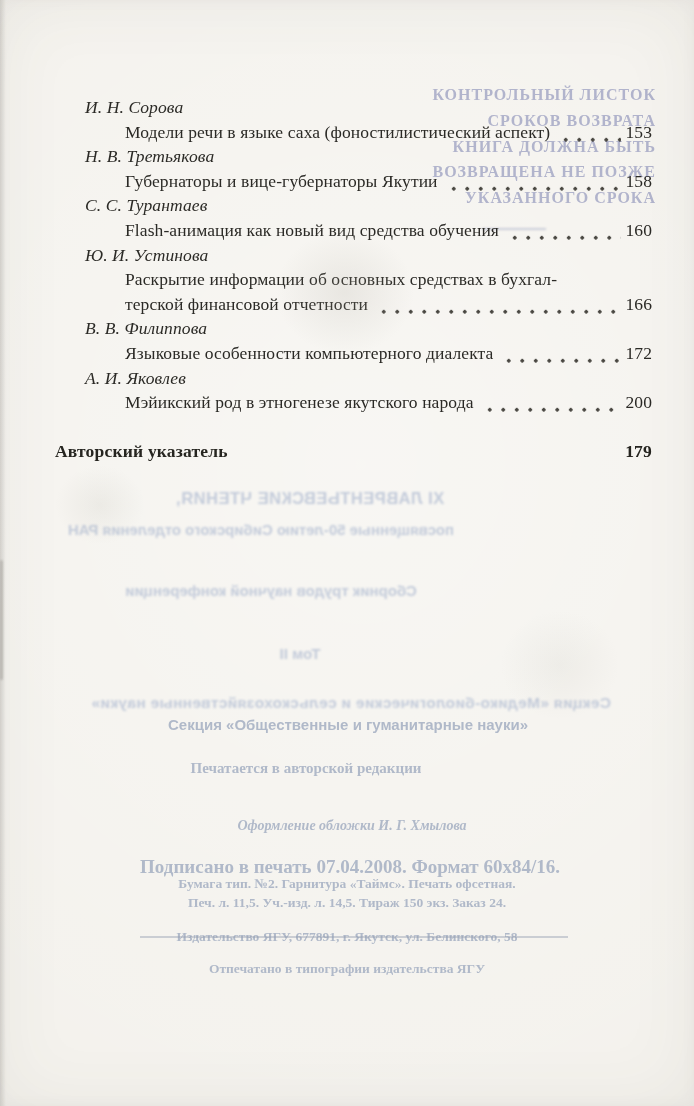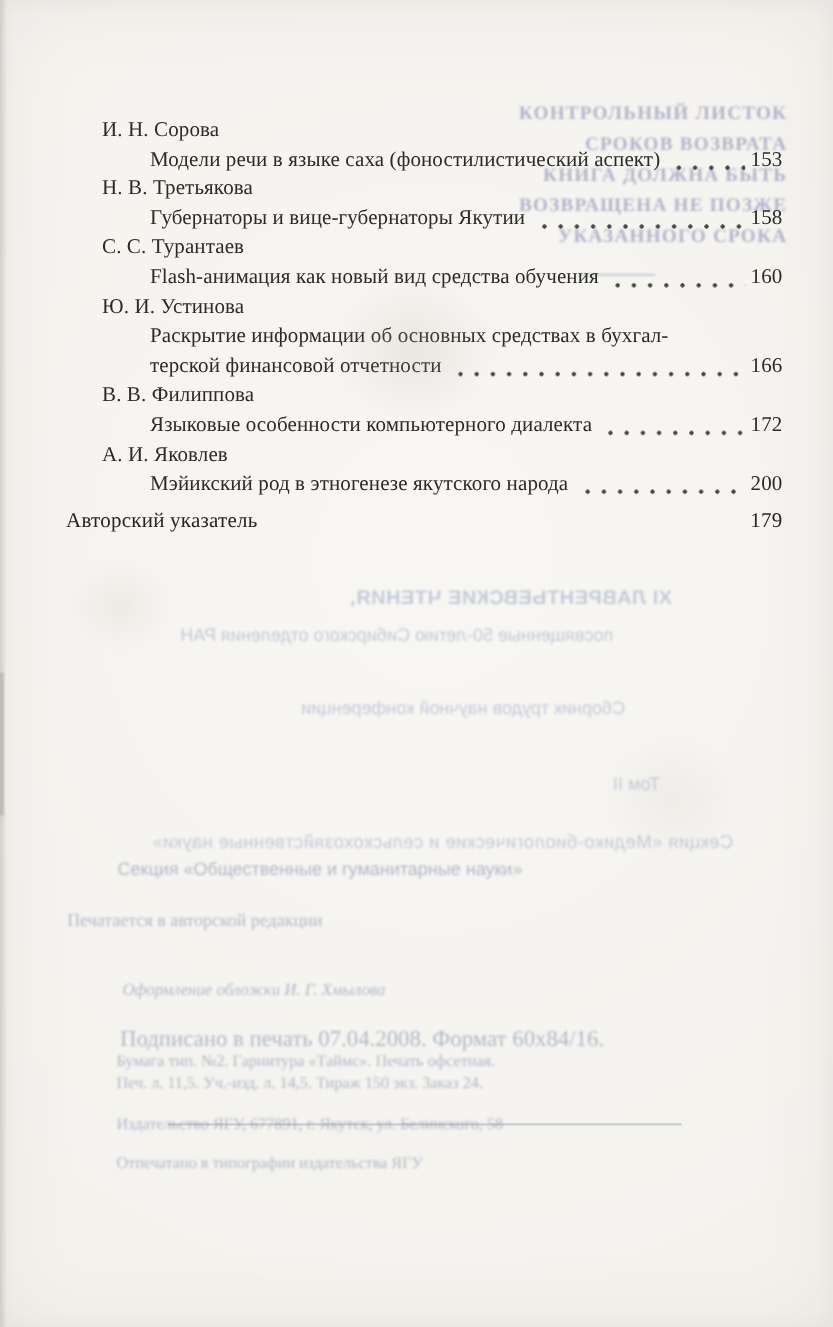--- a/index.html
+++ b/index.html
@@ -39,21 +39,21 @@
     color: #a6a9c6; font-weight: bold; font-size: 16px; line-height: 25.8px;
     letter-spacing: 1px; filter: blur(0.7px); opacity: 0.85;
     white-space: nowrap;
   }
   .slip-dash {
     position: absolute; left: 482px; top: 228px; width: 64px; height: 2px;
     background: rgba(166,169,198,0.5); filter: blur(1px);
   }
 
   
-  .bleed { position: absolute; white-space: nowrap; pointer-events: none; text-align: left; }
+  .bleed { position: absolute; white-space: nowrap; pointer-events: none; text-align: center; font-weight: bold; }
   .mir {
     transform: scaleX(-1);
     font-family: "Liberation Sans", sans-serif;
     color: #c3cbda; filter: blur(1px);
   }
   .m1 { left: 60px;  top: 489px; width: 500px; font-size: 16.5px; font-weight: bold; letter-spacing: 0.5px; }
   .m2 { left: 11px;  top: 521px; width: 500px; font-size: 15px; }
   .m3 { left: 21px;  top: 582px; width: 500px; font-size: 15px; }
   .m4 { left: 50px;  top: 645px; width: 500px; font-size: 15px; }
   .m5 { left: 111px; top: 694px; width: 500px; font-size: 15.5px; letter-spacing: 0.3px; }
@@ -73,34 +73,34 @@
     position: absolute; left: 140px; top: 936px; width: 428px; height: 2px;
     background: rgba(150,160,178,0.45); filter: blur(0.5px);
   }
 
   
   .toc {
     position: absolute; left: 85px; top: 95px; right: 42px;
     color: #2b2a26; font-size: 17.5px; line-height: 24.6px;
     letter-spacing: 0.1px;
   }
-  .author-line { }
+  .author-line { font-style: italic; }
   .title-line { display: flex; padding-left: 40px; }
   .title-text { white-space: nowrap; }
   .dots {
     flex: 1 1 auto; min-width: 10px; margin: 0 4px 0 7px;
     background-image: radial-gradient(circle, rgba(48,46,40,0.88) 1.5px, rgba(48,46,40,0) 2px);
     background-size: 13.5px 13.5px;
     background-repeat: repeat-x;
     background-position: 2px 13px;
   }
   .page-num { flex: 0 0 auto; }
   .index-line {
-    display: flex; margin-left: -30px; margin-top: 6px;
-    font-weight: normal; letter-spacing: 0.2px; color: #262520;
+    display: flex; margin-left: -30px; margin-top: 24px;
+    font-weight: bold; letter-spacing: 0.2px; color: #262520;
   }
   .index-spacer { flex: 1 1 auto; }
 </style>
 </head>
 <body>
 
 <div class="page">
 
   <div class="slip">
     <div class="slip-line">КОНТРОЛЬНЫЙ ЛИСТОК</div>

